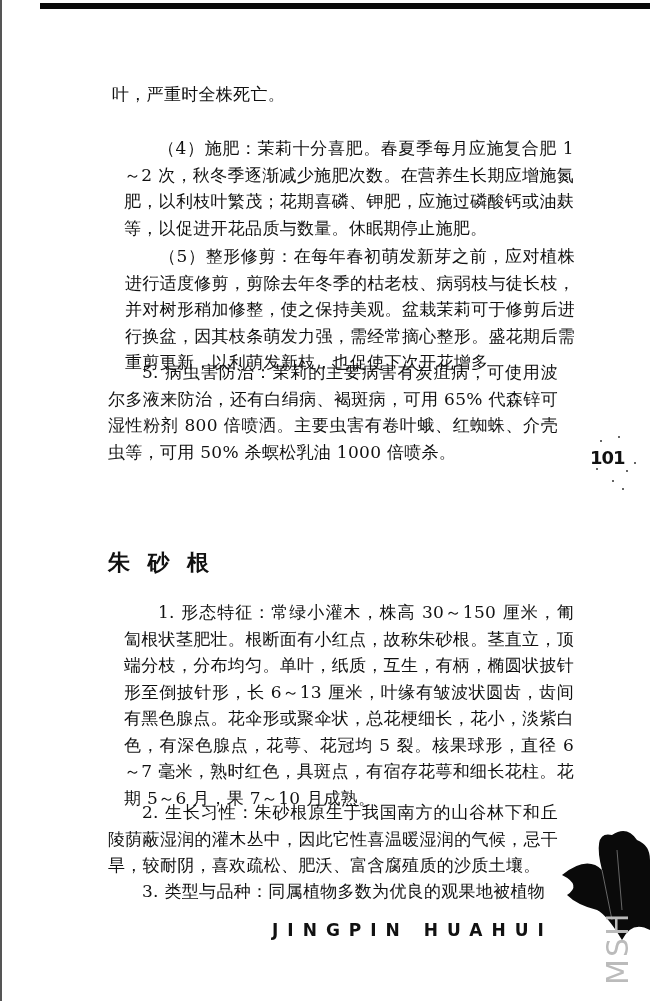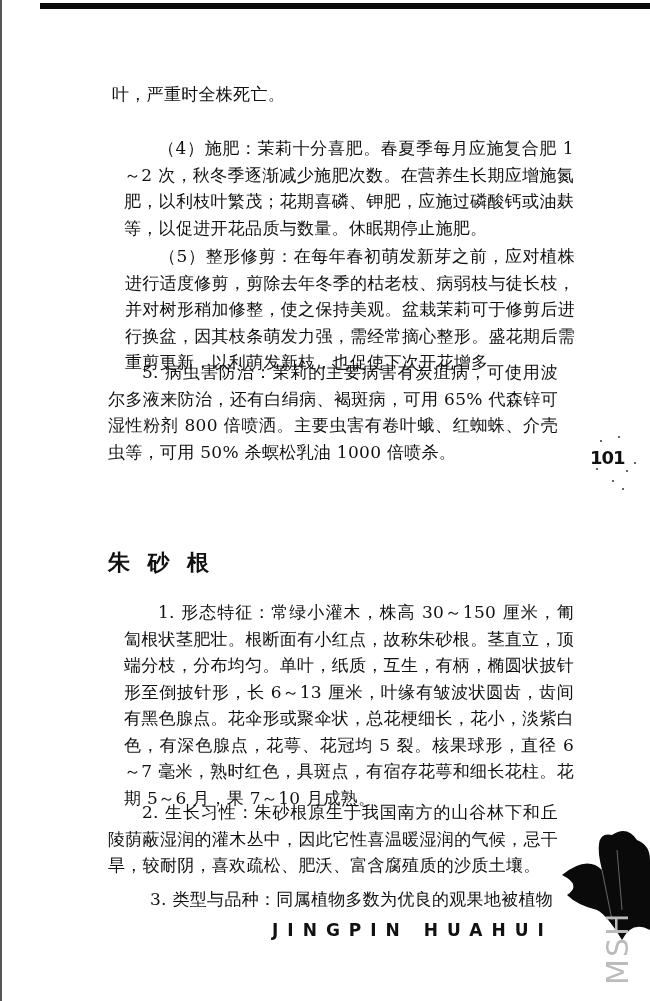--- a/index.html
+++ b/index.html
@@ -59,21 +59,21 @@
   <div class="speck" style="left:612px;top:480px"></div>
   <div class="speck" style="left:634px;top:462px"></div>
   <div class="speck" style="left:596px;top:468px"></div>
   <div class="speck" style="left:622px;top:488px"></div>
 </div>
 
 <div class="title">朱 砂 根</div>
 
 <p class="para indent" style="top:583px;margin:16px;">1. 形态特征：常绿小灌木，株高 30～150 厘米，匍匐根状茎肥壮。根断面有小红点，故称朱砂根。茎直立，顶端分枝，分布均匀。单叶，纸质，互生，有柄，椭圆状披针形至倒披针形，长 6～13 厘米，叶缘有皱波状圆齿，齿间有黑色腺点。花伞形或聚伞状，总花梗细长，花小，淡紫白色，有深色腺点，花萼、花冠均 5 裂。核果球形，直径 6～7 毫米，熟时红色，具斑点，有宿存花萼和细长花柱。花期 5～6 月，果 7～10 月成熟。</p>
 <p class="para indent" style="top:799px;margin:0;">2. 生长习性：朱砂根原生于我国南方的山谷林下和丘陵荫蔽湿润的灌木丛中，因此它性喜温暖湿润的气候，忌干旱，较耐阴，喜欢疏松、肥沃、富含腐殖质的沙质土壤。</p>
-<p class="para indent" style="top:878px;margin:8px;width:440px;">3. 类型与品种：同属植物多数为优良的观果地被植物</p>
+<p class="para indent" style="top:878px;margin:0;width:440px;">3. 类型与品种：同属植物多数为优良的观果地被植物</p>
 
 <div class="footer">JINGPIN  HUAHUI</div>
 
 <svg class="flower" viewBox="0 0 98 130">
   <path d="M10 55 Q35 35 50 50 Q40 10 60 15 Q75 5 85 20 Q98 25 98 40 L98 110 Q80 100 70 120 Q55 95 45 90 Q25 85 15 75 Q30 65 10 55 Z" fill="#0a0a0a"></path>
   <path d="M50 50 L60 100 M65 30 L70 90" stroke="#666" stroke-width="1" fill="none"></path>
 </svg>
 
 <div class="watermark">MSH</div>
 

